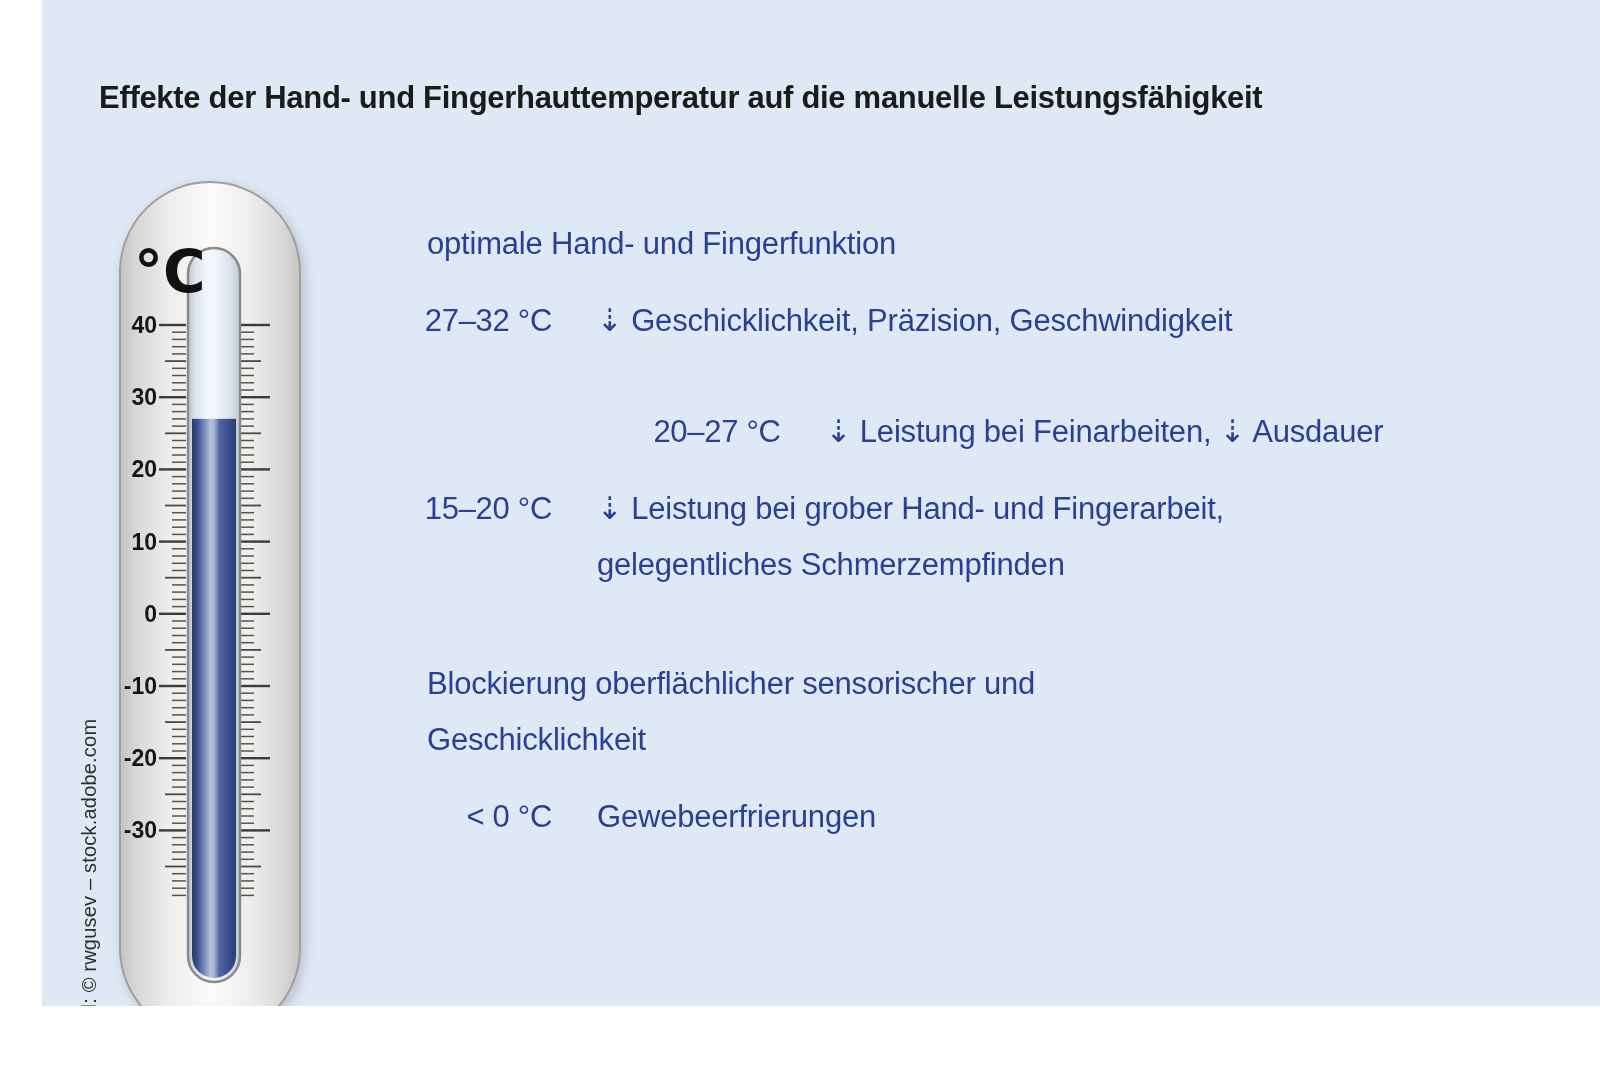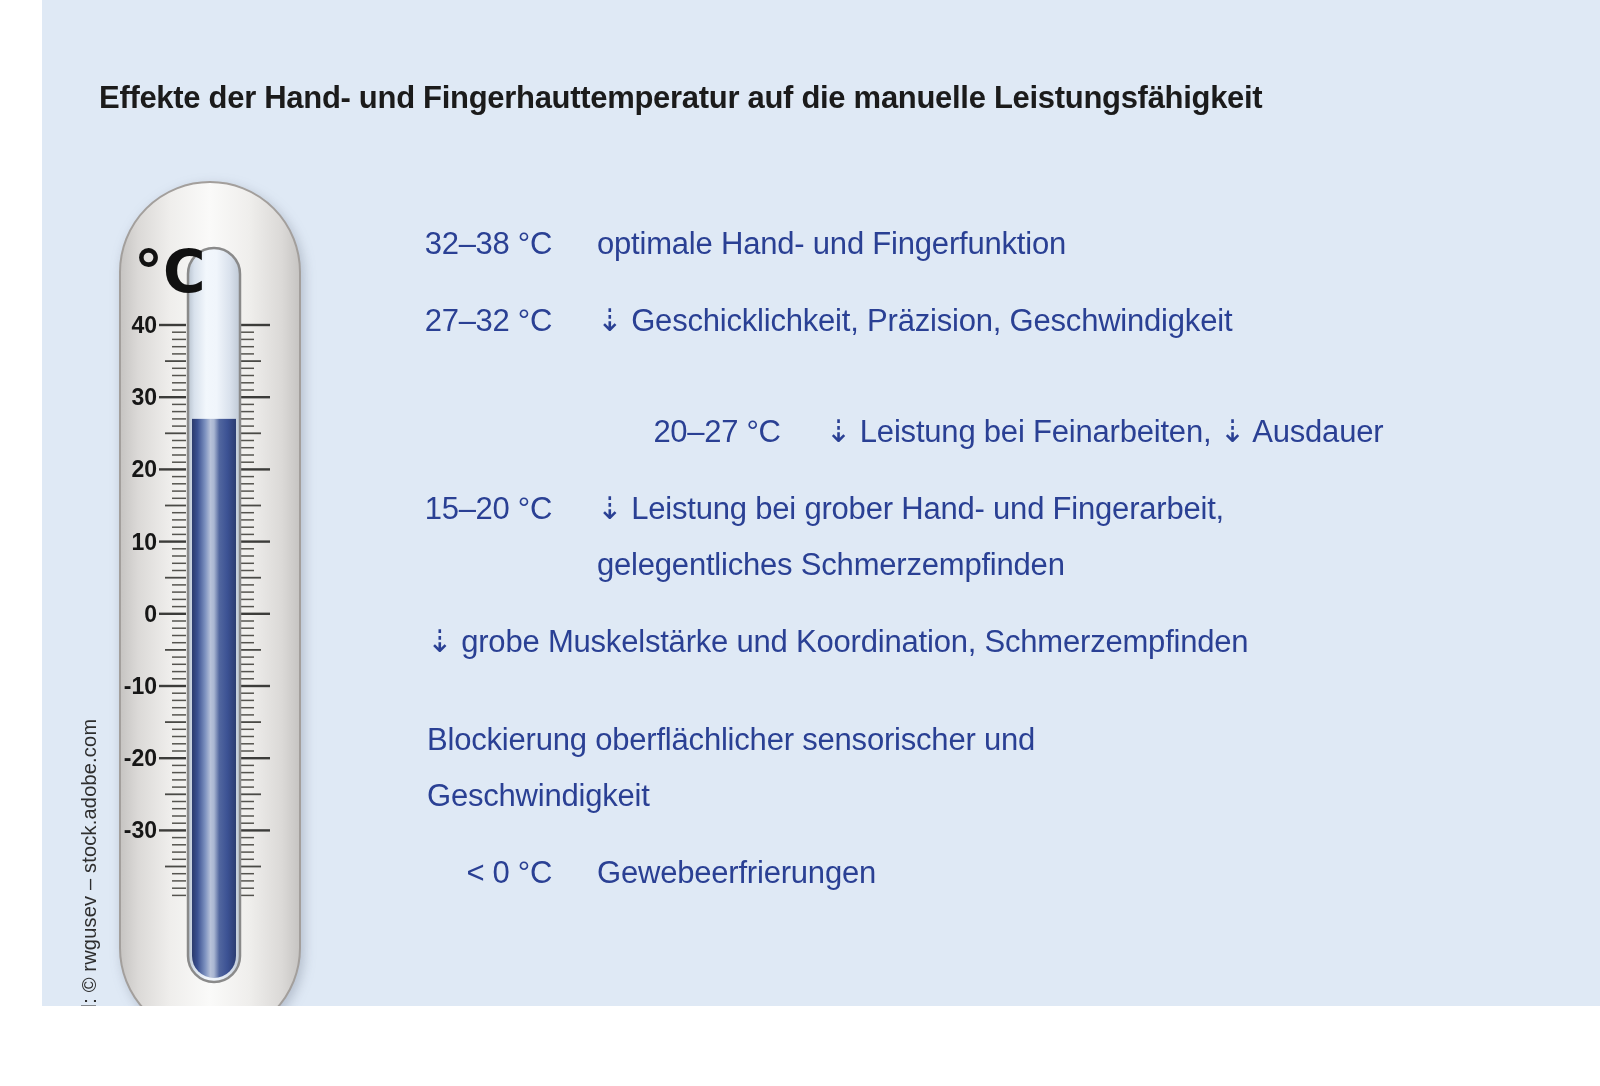--- a/index.html
+++ b/index.html
@@ -266,21 +266,20 @@
 
     <rect x="86" y="78" width="52" height="734" rx="26" fill="url(#tubeGrad)" stroke="#8a8a8a" stroke-width="2.5"></rect>
     <rect id="liquid" x="90" y="248.86" width="44" height="559.14" fill="url(#liquidGrad)" clip-path="url(#tubeClip)"></rect>
 
     <text class="unit-label" x="32" y="122">°C</text>
   </svg>
 
   <div class="rows">
 
     <div class="row">
-      <div class="range">32–38 °C</div>
       <div class="desc">
         <div>optimale Hand- und Fingerfunktion</div>
         <div></div>
       </div>
     </div>
 
     <div class="row">
       <div class="range">27–32 °C</div>
       <div class="desc">
         <div>⇣ Geschicklichkeit, Präzision, Geschwindigkeit</div>
@@ -298,33 +297,29 @@
 
     <div class="row">
       <div class="range">15–20 °C</div>
       <div class="desc">
         <div>⇣ Leistung bei grober Hand- und Fingerarbeit,</div>
         <div>gelegentliches Schmerzempfinden</div>
       </div>
     </div>
 
     <div class="row">
-      <div class="desc">
-        <div>⇣ grobe Muskelstärke und Koordination, Schmerzempfinden</div>
-        <div></div>
-      </div>
     </div>
 
     <div class="row">
     </div>
 
     <div class="row">
       <div class="desc">
         <div>Blockierung oberflächlicher sensorischer und</div>
-        <div>Geschwindigkeit</div>
+        <div>Geschicklichkeit</div>
       </div>
     </div>
 
     <div class="row">
       <div class="range">&lt; 0 °C</div>
       <div class="desc">
         <div>Gewebeerfrierungen</div>
         <div></div>
       </div>
     </div>

